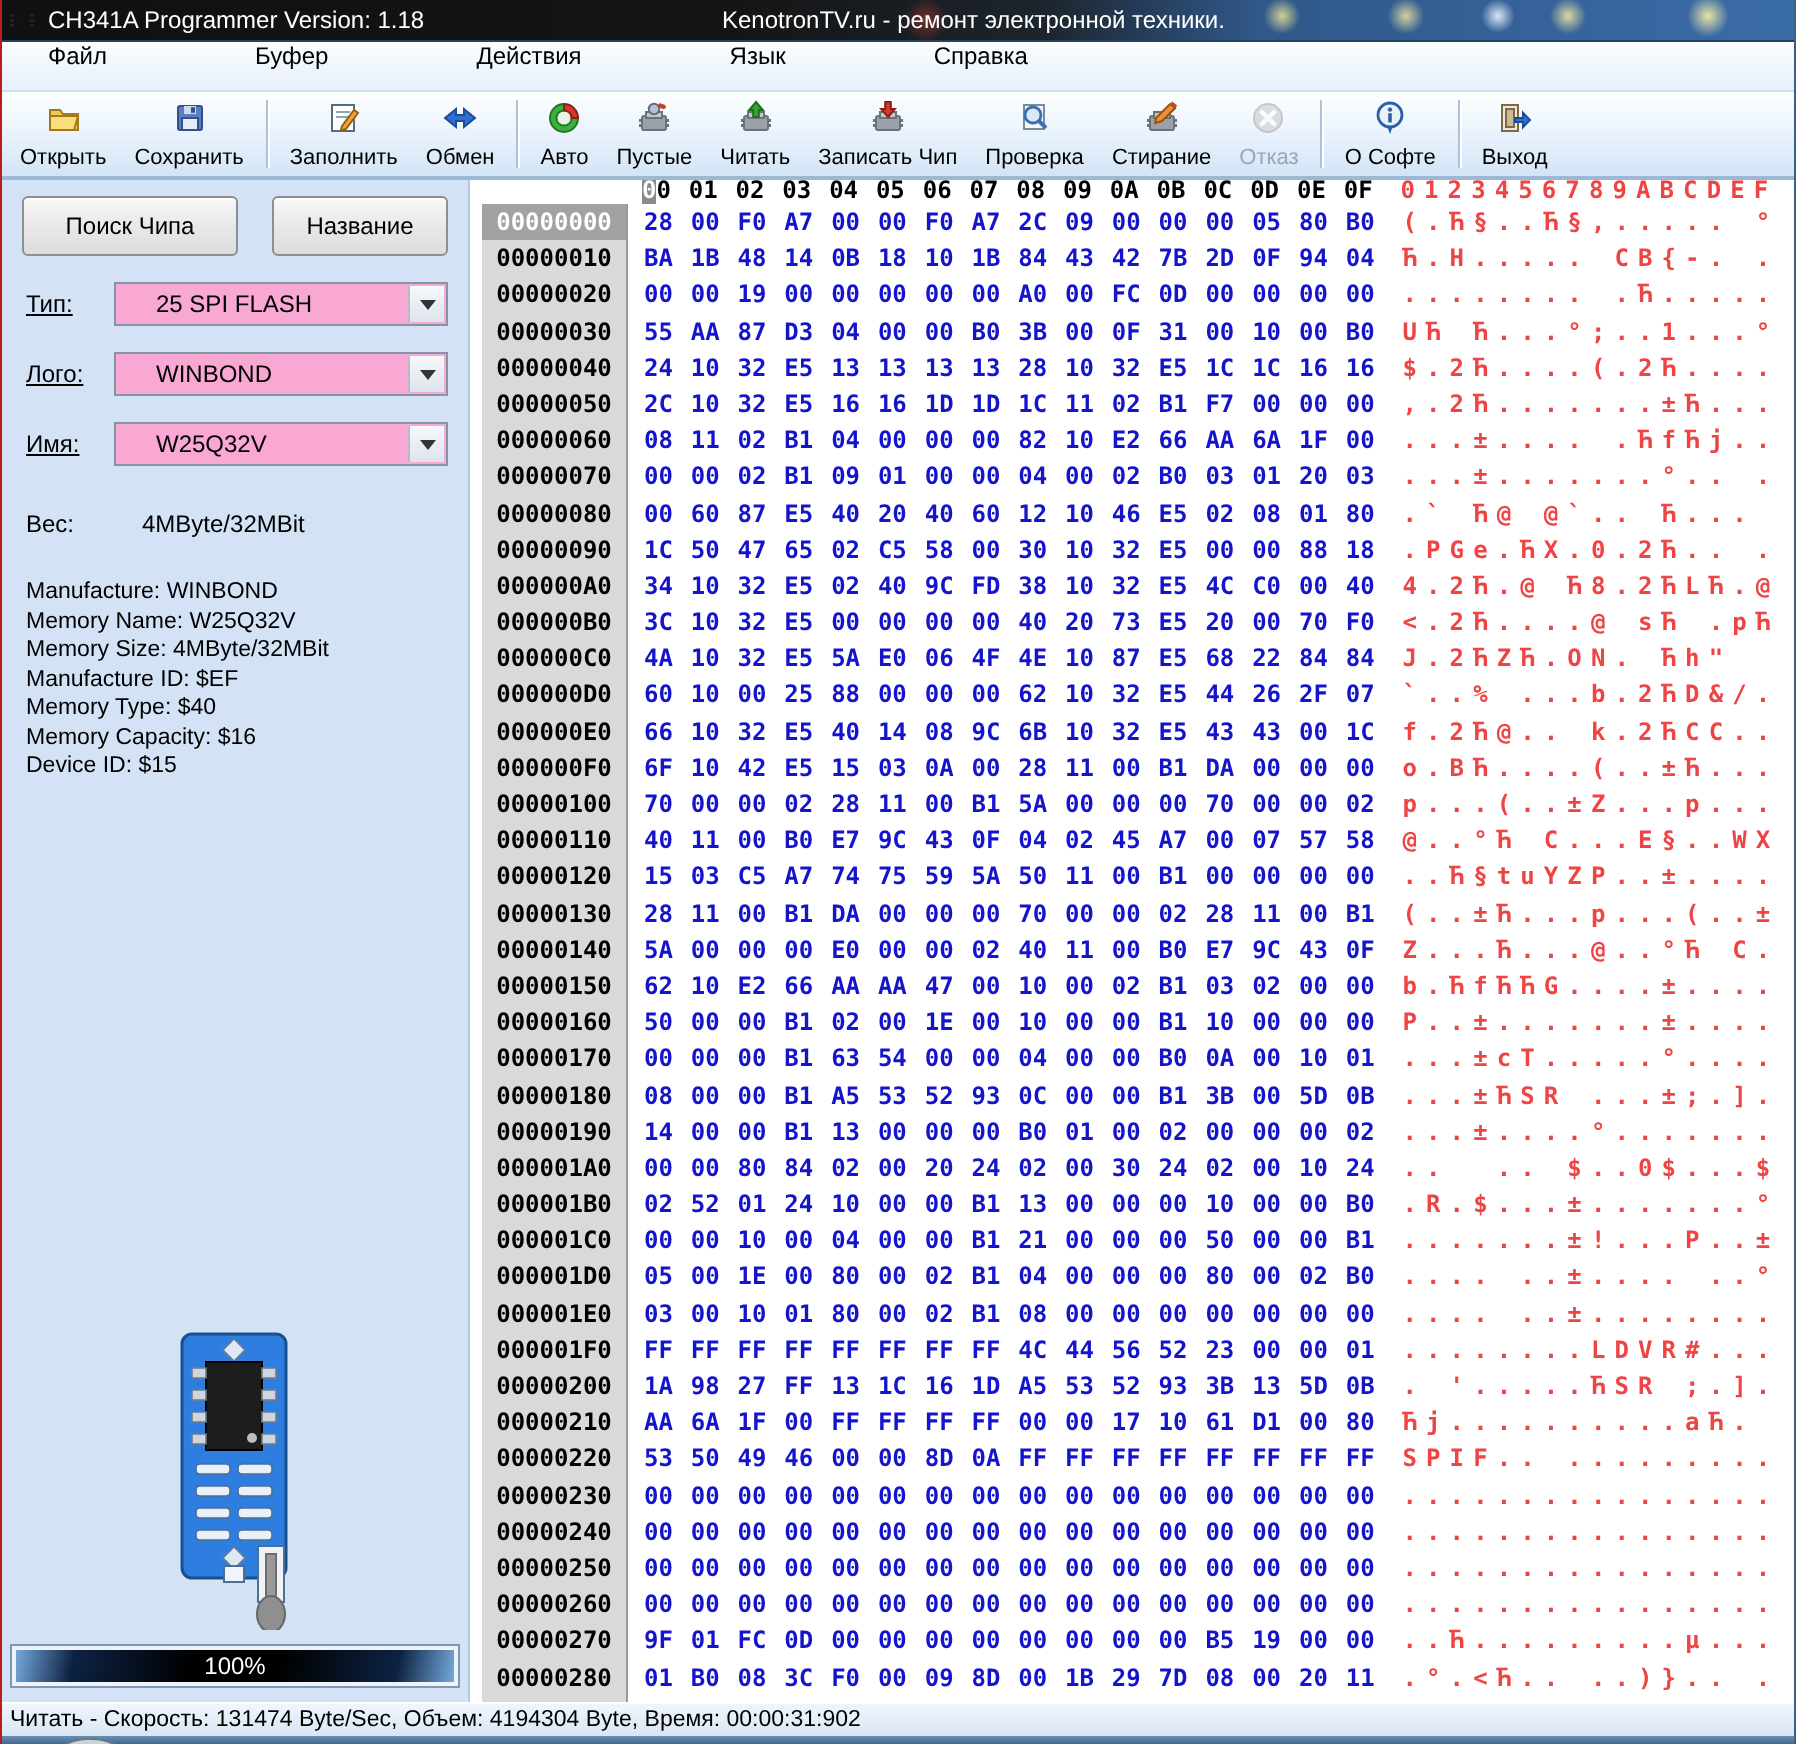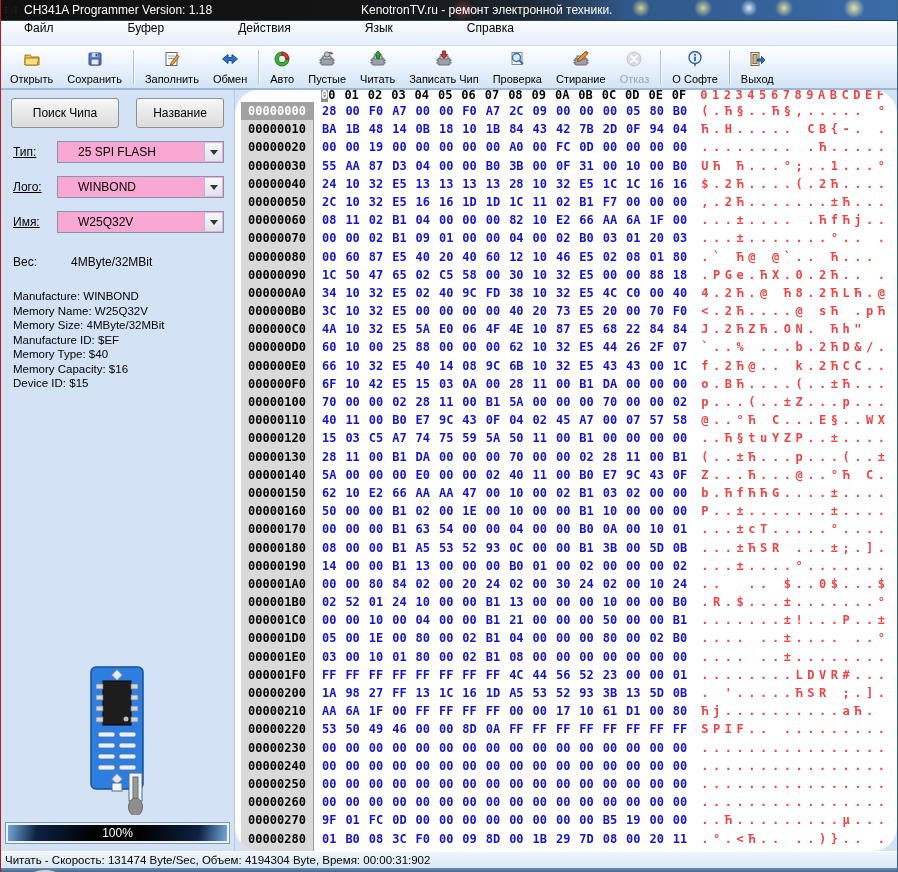--- a/index.html
+++ b/index.html
@@ -54,21 +54,21 @@
   .size-row{display:flex;margin:22px 10px 0 12px;}
   .size-label{width:58px;flex:0 0 58px;}
   .chip-info{margin:20px 10px 0 12px;font-size:11.5px;line-height:14.5px;color:#000;}
   .chip-image{position:absolute;left:84px;bottom:33px;}
   .progress{position:absolute;left:4px;right:4px;bottom:7px;height:20px;border:1px solid #7e97b5;
     box-shadow:0 0 0 2px #eef3fa inset;color:#fff;font-size:12px;display:flex;align-items:center;justify-content:center;
     background:linear-gradient(100deg,#7db4e8 0%,#0d2242 14%,#000 40%,#000 60%,#0d2242 86%,#7db4e8 100%);}
 
   
   .hexpanel{flex:1;background:#fff;overflow:hidden;padding-left:6px;
-    font-family:"DejaVu Sans Mono",monospace;font-weight:bold;font-size:12px;color:#000;border-radius:24px;}
+    font-family:"DejaVu Sans Mono",monospace;font-weight:bold;font-size:12px;color:#000;}
   .hexhead{display:flex;height:12px;line-height:11px;}
   .hexhead .addr{background:#fff;border-right:none;}
   .hexhead .byte:first-child::first-letter{background:#8a8a8a;color:#fff;}
   .hexrow{display:flex;height:18.2px;line-height:18.2px;}
   .addr{width:72px;flex:0 0 72px;text-align:center;background:#d9d9d9;border-right:1px solid #9a9a9a;color:#000;}
   .hexrow.sel .addr{background:#a2a2a2;color:#fff;}
   .bytes{display:flex;padding-left:8px;color:#1414cc;}
   .byte{width:23.4px;flex:0 0 23.4px;}
   .ascii{margin-left:5px;letter-spacing:4.55px;white-space:pre;color:#ef4444;}
   .hexhead .ascii{letter-spacing:4.55px;}

